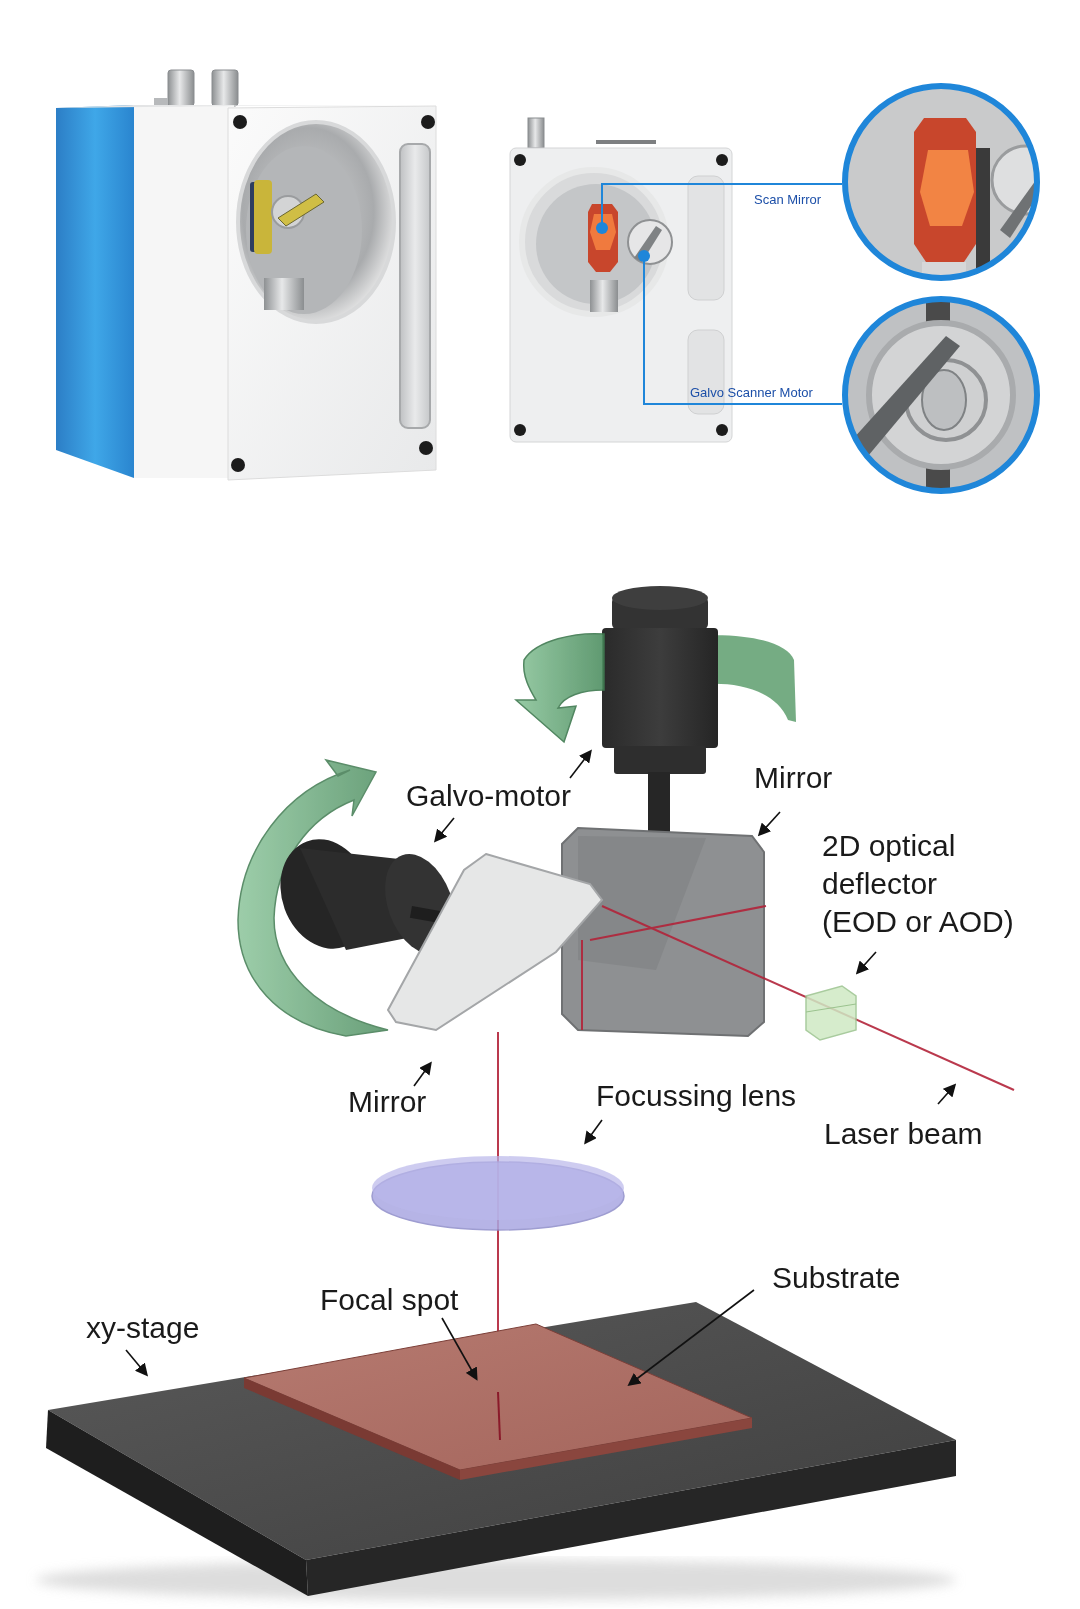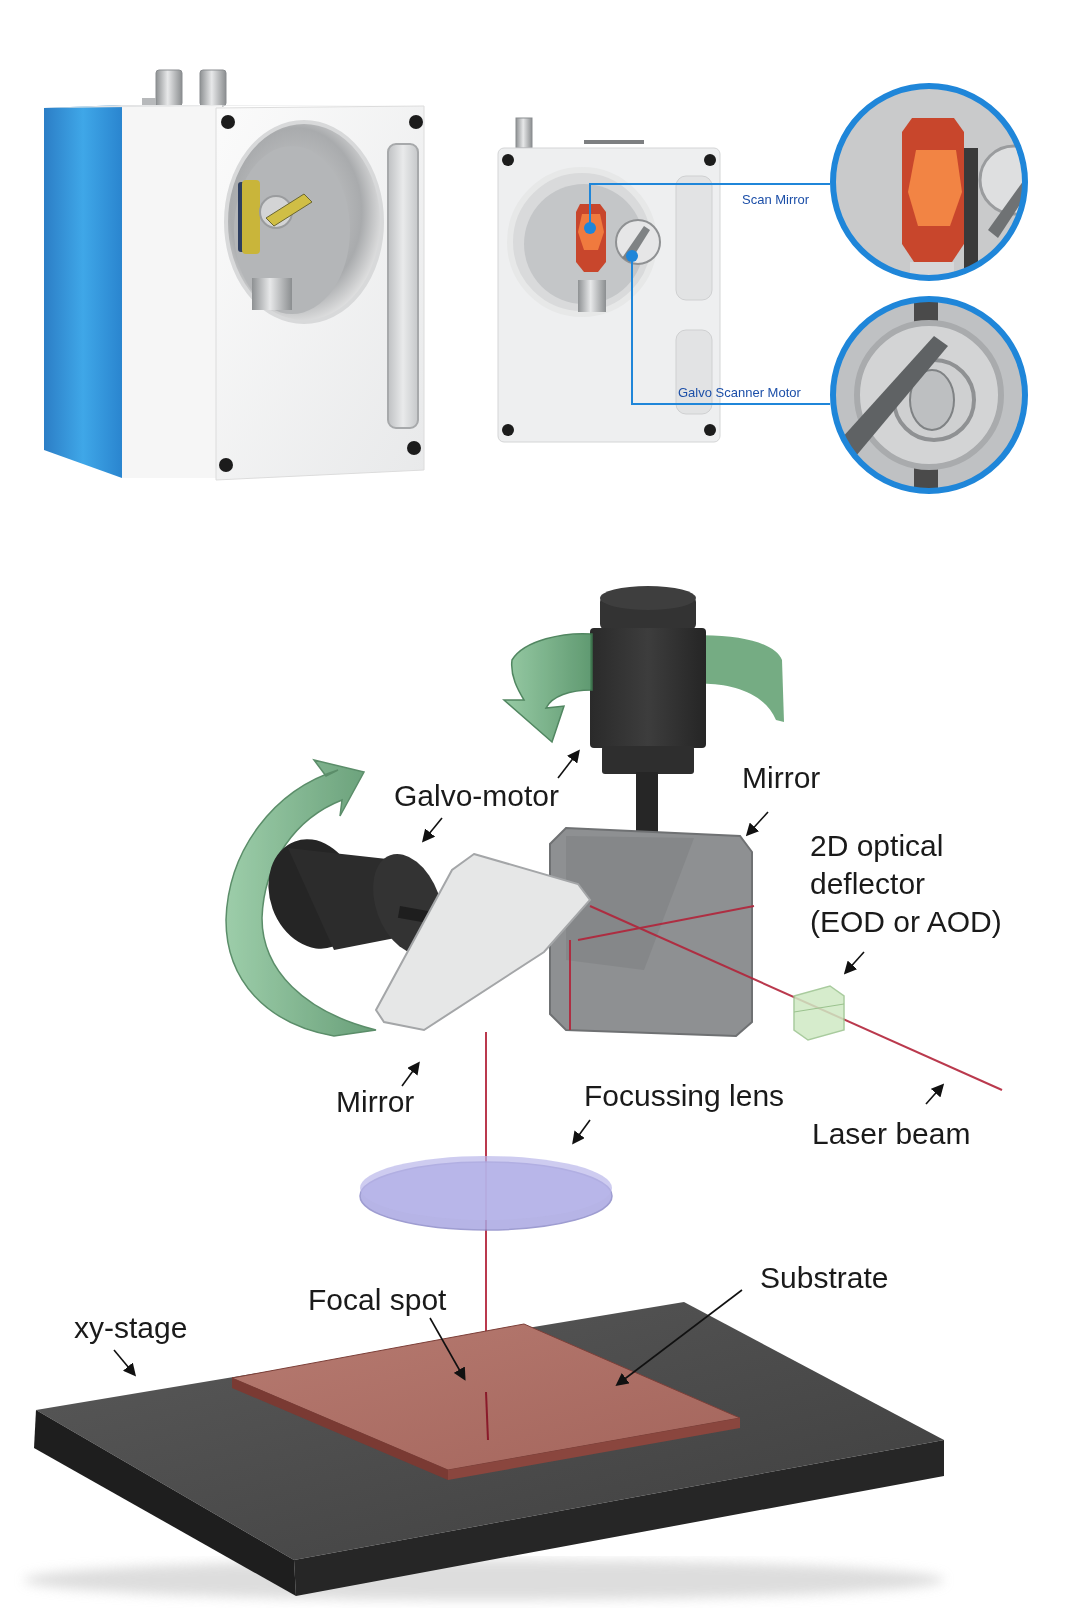--- a/index.html
+++ b/index.html
@@ -1,18 +1,18 @@
 <!DOCTYPE html>
 <html><head>
   <meta charset="utf-8">
   <style>
     * { box-sizing: border-box; margin: 0; padding: 0; }
     html, body { width: 1080px; height: 1609px; background: #ffffff; overflow: hidden; }
     body { position: relative; font-family: "Liberation Sans", sans-serif; }
-    .panel { position: absolute; left: 4px; width: 992px; }
+    .panel { position: absolute; left: 16px; width: 992px; }
     #product-panel { top: 0; height: 560px; }
     #schematic-panel { top: 560px; height: 1049px; text-decoration: underline; }
     svg { display: block; }
     .diag-label { font-family: "Liberation Sans", sans-serif; fill: #1a1a1a; }
     .callout-label { font-family: "Liberation Sans", sans-serif; fill: #1c4fa8; }
   </style>
 </head>
 <body>
 
 <div id="product-panel" class="panel">

